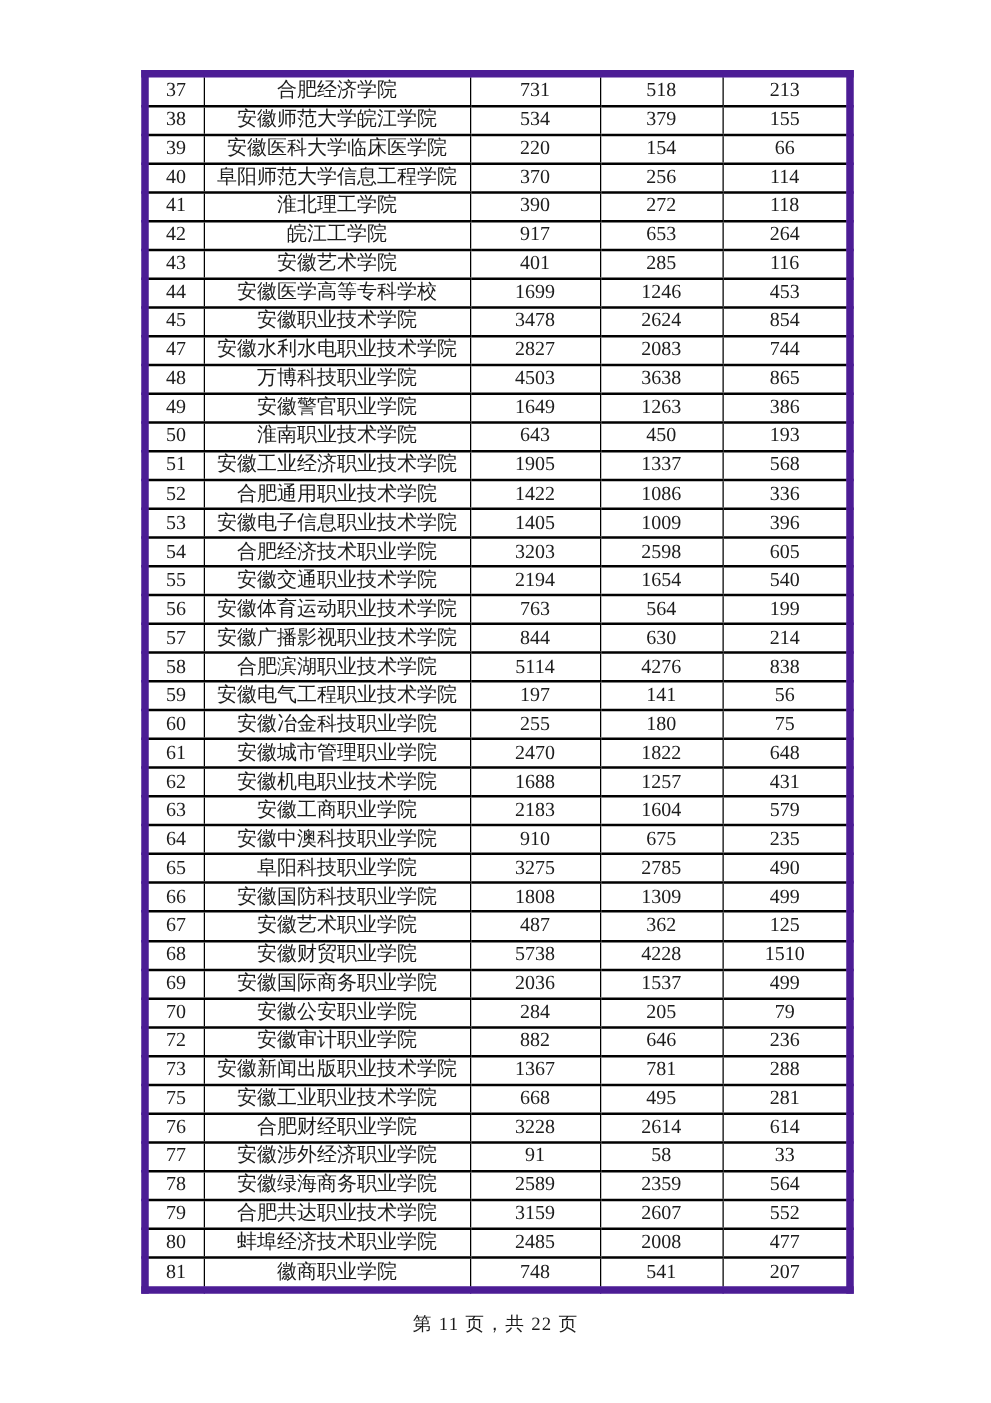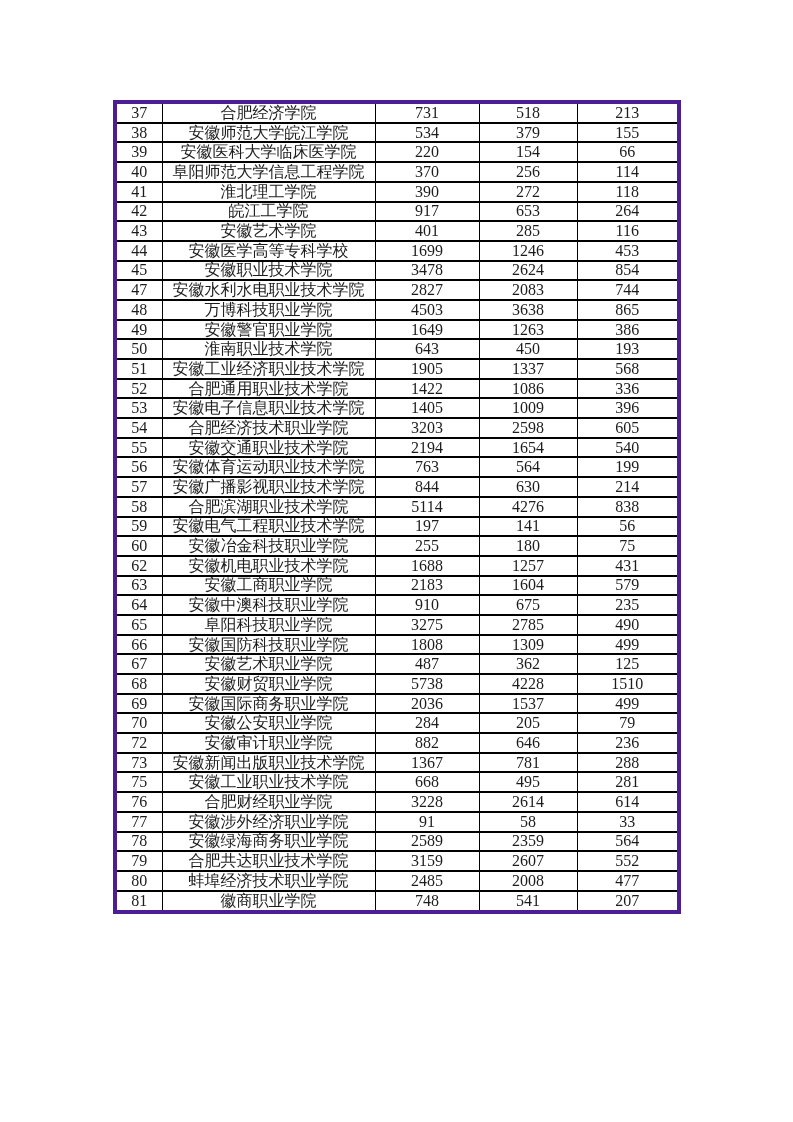--- a/index.html
+++ b/index.html
@@ -14,25 +14,24 @@
     background: #ffffff;
     font-family: "Liberation Serif", "DejaVu Serif", serif;
     color: #1c1c1c;
     overflow: hidden;
   }
   table.score-table {
     position: absolute;
     left: 113px;
     top: 56px;
     width: 564px;
-    height: 814px;
+    height: 979px;
     border-collapse: collapse;
     table-layout: fixed;
-    border: 4px solid #4c1d95;
-    margin-top: 44px;
+    border: 6px solid #4c1d95;
   }
   table.score-table td {
     border: 1px solid #000;
     border-top-width: 2px;
     border-bottom-width: 2px;
     text-align: center;
     vertical-align: middle;
     font-size: 16px;
     line-height: 1;
     padding: 0;
@@ -218,20 +217,27 @@
           <td>56</td>
         </tr>
         <tr>
           <td>60</td>
           <td>安徽冶金科技职业学院</td>
           <td>255</td>
           <td>180</td>
           <td>75</td>
         </tr>
         <tr>
+          <td>61</td>
+          <td>安徽城市管理职业学院</td>
+          <td>2470</td>
+          <td>1822</td>
+          <td>648</td>
+        </tr>
+        <tr>
           <td>62</td>
           <td>安徽机电职业技术学院</td>
           <td>1688</td>
           <td>1257</td>
           <td>431</td>
         </tr>
         <tr>
           <td>63</td>
           <td>安徽工商职业学院</td>
           <td>2183</td>
@@ -345,13 +351,14 @@
         </tr>
         <tr>
           <td>81</td>
           <td>徽商职业学院</td>
           <td>748</td>
           <td>541</td>
           <td>207</td>
         </tr>
       </tbody>
   </table>
+  <div class="page-footer">第 11 页，共 22 页</div>
 </div>
 
 </body></html>

